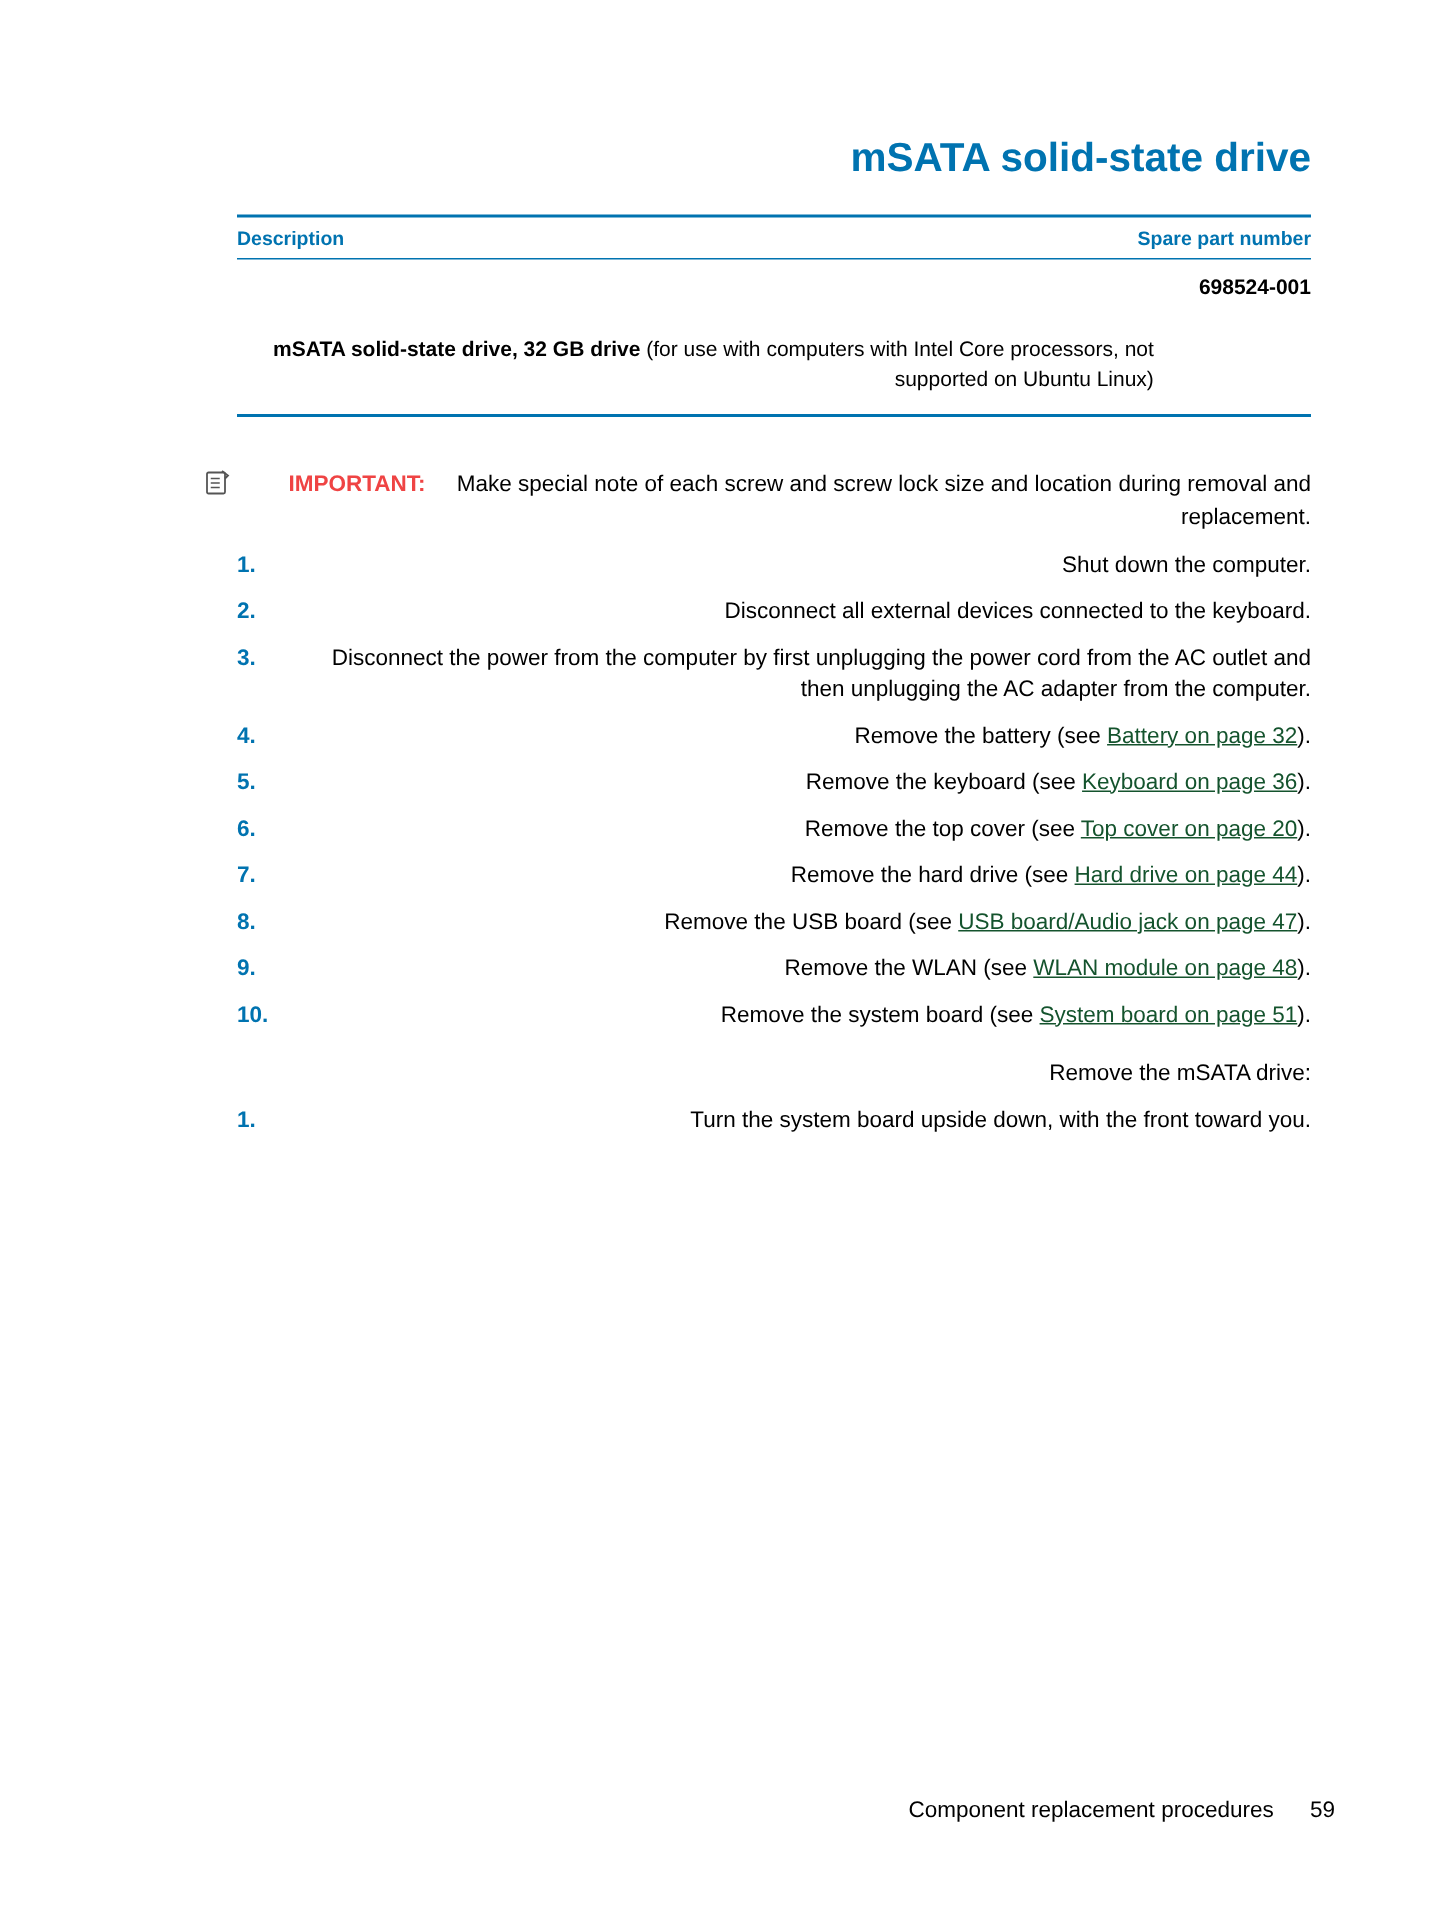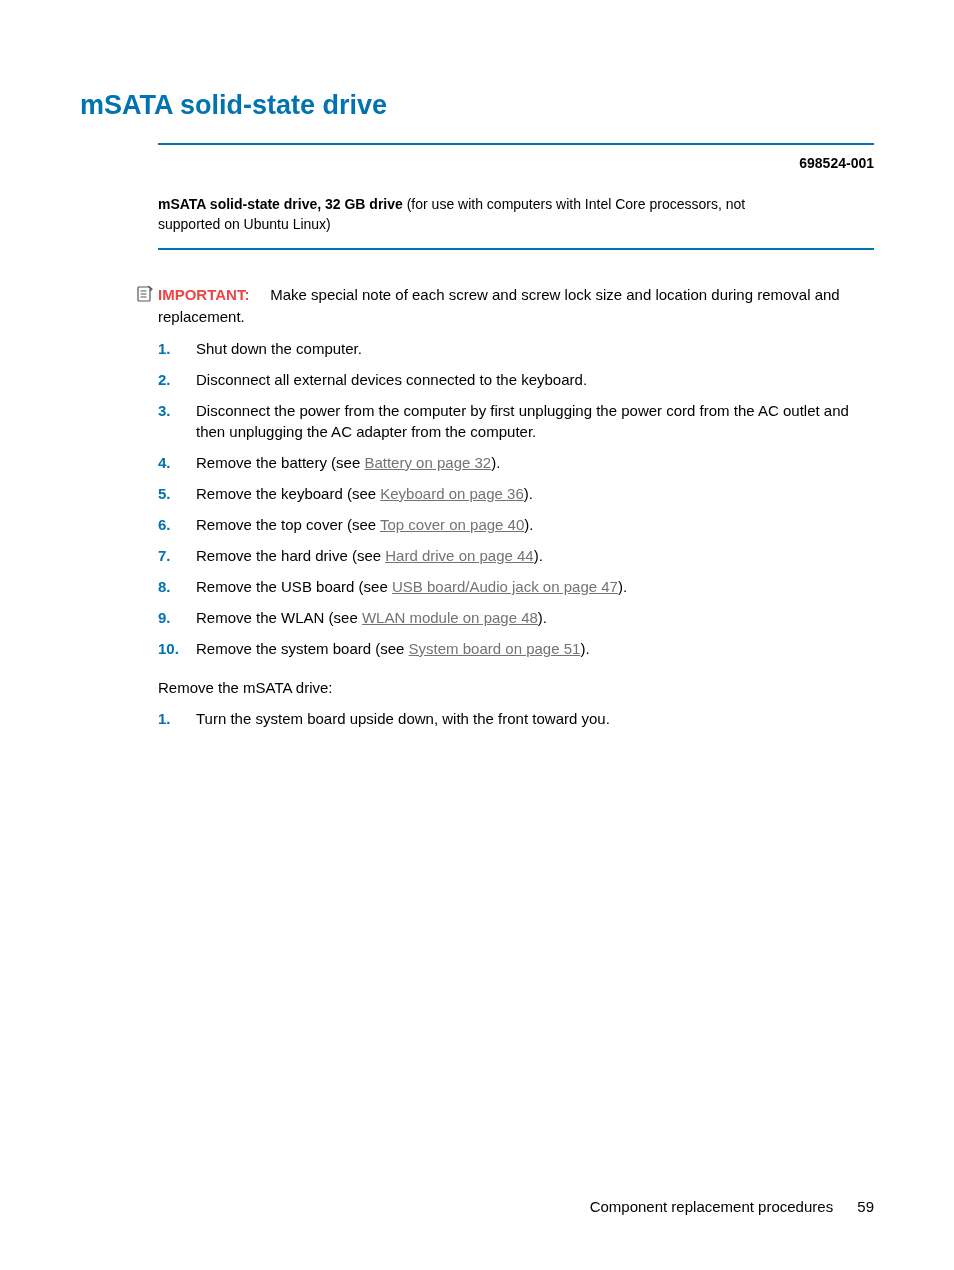--- a/index.html
+++ b/index.html
@@ -8,20 +8,21 @@
       background: #fff;
       width: 954px;
       height: 1270px;
       position: relative;
       color: #000;
     }
     .page {
       padding: 90px 80px 21px 80px;
       height: 100%;
       position: relative;
+      text-align: right;
     }
     h1.section-title {
       color: #0073b0;
       font-size: 27px;
       font-weight: bold;
       margin-bottom: 22px;
       font-family: Arial, sans-serif;
     }
     .parts-table {
       margin-left: 78px;
@@ -90,40 +91,44 @@
     }
     ol.steps > li::before {
       content: counter(step) ".";
       position: absolute;
       left: 0;
       top: 0;
       color: #0073b0;
       font-weight: bold;
     }
     a.xref {
-      color: #737373;
+      color: #14532d;
       text-decoration: underline;
     }
 
     .footer {
       position: absolute;
       bottom: 55px;
-      right: 80px;
+      right: 64px;
       font-size: 15px;
     }
     .page-num { margin-left: 20px; }
   </style>
 </head>
 <body>
 
 <div class="page">
 
   <h1 class="section-title">mSATA solid-state drive</h1>
 
   <div class="parts-table">
+    <div class="parts-header">
+      <span>Description</span>
+      <span class="spare-head">Spare part number</span>
+    </div>
     <div class="parts-row">
       <span class="desc-cell">
         <span class="desc-bold">mSATA solid-state drive, 32 GB drive</span><span> (for use with computers with Intel Core processors, not supported on Ubuntu Linux)</span>
       </span>
       <span class="spare-cell">698524-001</span>
     </div>
   </div>
 
   <div class="important-block">
     <span class="important-icon">
@@ -140,21 +145,21 @@
     <span>Make special note of each screw and screw lock size and location during removal and replacement.</span>
   </div>
 
 
   <ol class="steps" id="steps1">
       <li><span>Shut down the computer.</span></li>
       <li><span>Disconnect all external devices connected to the keyboard.</span></li>
       <li><span>Disconnect the power from the computer by first unplugging the power cord from the AC outlet and then unplugging the AC adapter from the computer.</span></li>
       <li><span>Remove the battery (see </span><a href="#" class="xref">Battery on page 32</a><span>).</span></li>
       <li><span>Remove the keyboard (see </span><a href="#" class="xref">Keyboard on page 36</a><span>).</span></li>
-      <li><span>Remove the top cover (see </span><a href="#" class="xref">Top cover on page 40</a><span>).</span></li>
+      <li><span>Remove the top cover (see </span><a href="#" class="xref">Top cover on page 20</a><span>).</span></li>
       <li><span>Remove the hard drive (see </span><a href="#" class="xref">Hard drive on page 44</a><span>).</span></li>
       <li><span>Remove the USB board (see </span><a href="#" class="xref">USB board/Audio jack on page 47</a><span>).</span></li>
       <li><span>Remove the WLAN (see </span><a href="#" class="xref">WLAN module on page 48</a><span>).</span></li>
       <li><span>Remove the system board (see </span><a href="#" class="xref">System board on page 51</a><span>).</span></li>
     </ol>
 
   <p class="body-text">Remove the mSATA drive:</p>
 
   <ol class="steps" id="steps2">
       <li><span>Turn the system board upside down, with the front toward you.</span></li>

